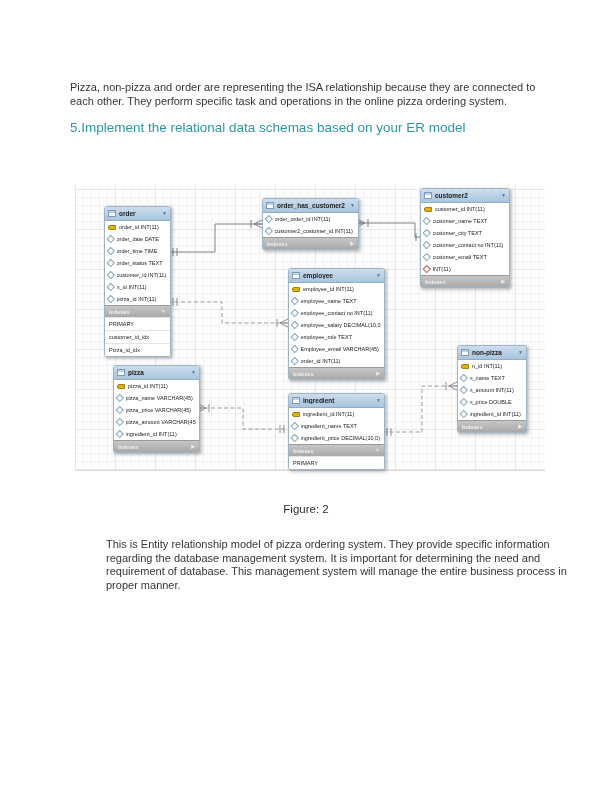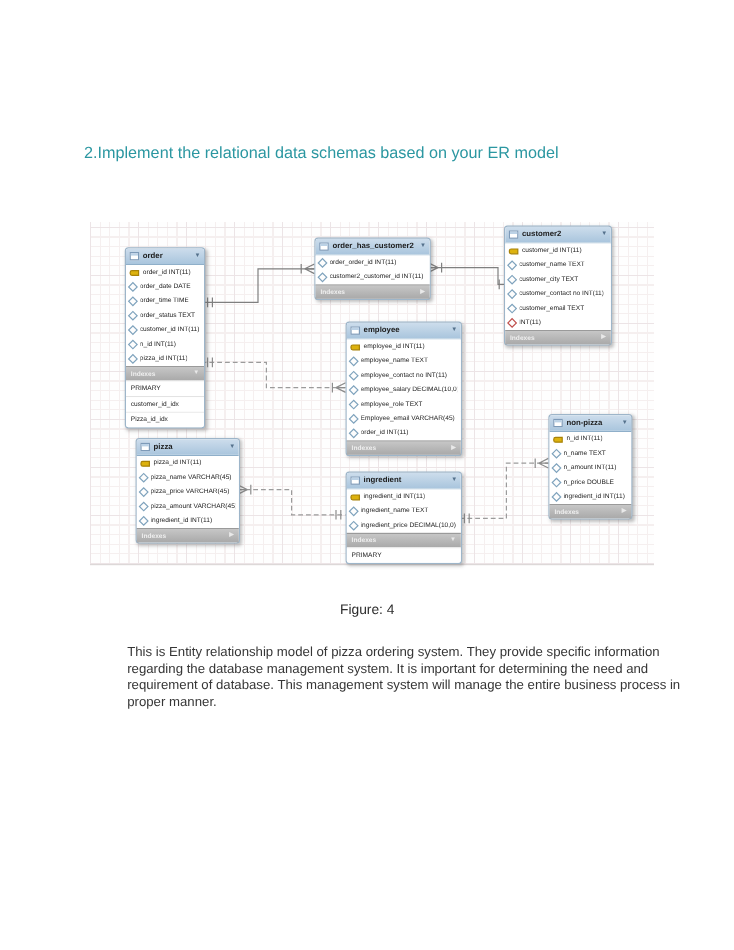--- a/index.html
+++ b/index.html
@@ -51,22 +51,23 @@
     font-size:5.5px;font-weight:bold;color:#efefef;
   }
   .er-idx-arrow{font-size:5px;color:#e9e9e9;line-height:1;}
   .er-footrow{height:12px;display:flex;align-items:center;padding:0 4px;font-size:5.5px;color:#232323;border-top:1px solid #e3e3e3;background:#fff;white-space:nowrap;overflow:hidden;border-radius:0 0 2px 2px;}
 </style>
 </head>
 <body>
 
 <div class="page">
 
-
-  <div class="heading">2.Implement the relational data schemas based on your ER model</div>
+  <p class="para para-top">Pizza, non-pizza and order are representing the ISA relationship because they are connected to each other. They perform specific task and operations in the online pizza ordering system.</p>
+
+  <div class="heading">5.Implement the relational data schemas based on your ER model</div>
 
   <div class="diagram">
     <svg class="rel-svg" viewBox="0 0 470 285" xmlns="http://www.w3.org/2000/svg">
 
       <path d="M93,67 H140 V39 H187" fill="none" stroke="#7f7f7f" stroke-width="1"></path>
       <path d="M98,63 V71 M102,63 V71 M176,35 V43" fill="none" stroke="#7f7f7f" stroke-width="1"></path>
       <path d="M179,39 L187,35 M179,39 L187,39 M179,39 L187,43" fill="none" stroke="#7f7f7f" stroke-width="1"></path>
 
       <path d="M282,38 H340 V52 H345" fill="none" stroke="#7f7f7f" stroke-width="1"></path>
       <path d="M290,38 L282,34 M290,38 L282,38 M290,38 L282,42" fill="none" stroke="#7f7f7f" stroke-width="1"></path>
@@ -315,17 +316,17 @@
           <span class="ic ic-diamond"></span>
           <span class="er-field-text">ingredient_id INT(11)</span>
         </div>
         <div class="er-indexes">
           <span>Indexes</span>
           <span class="er-idx-arrow">▶</span>
         </div>
       </div>
     </div>
 
-  <div class="figure-caption">Figure: 4</div>
+  <div class="figure-caption">Figure: 2</div>
 
   <p class="para para-bottom">This is Entity relationship model of pizza ordering system. They provide specific information regarding the database management system. It is important for determining the need and requirement of database. This management system will manage the entire business process in proper manner.</p>
 
 </div>
 
 </body></html>

